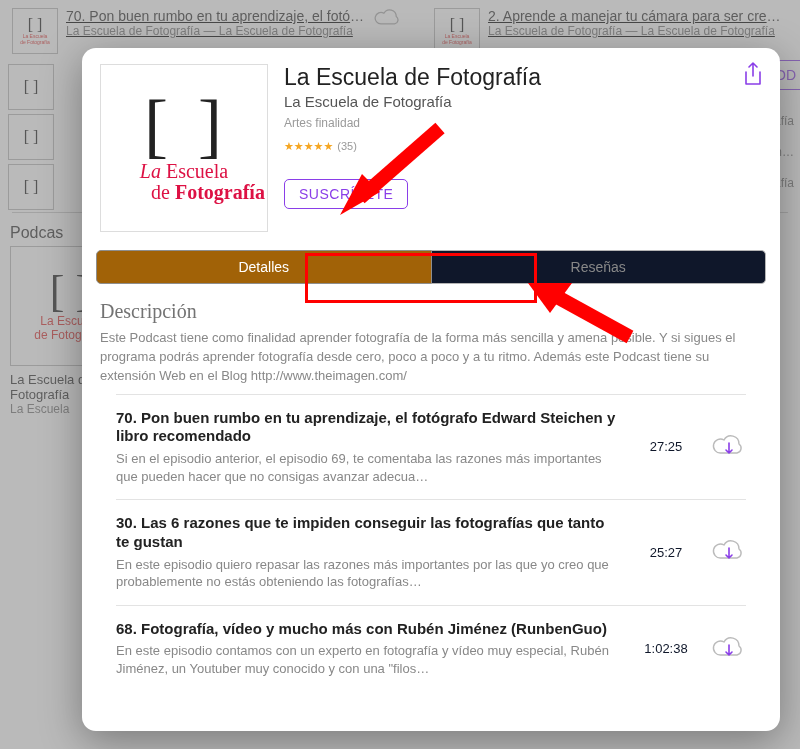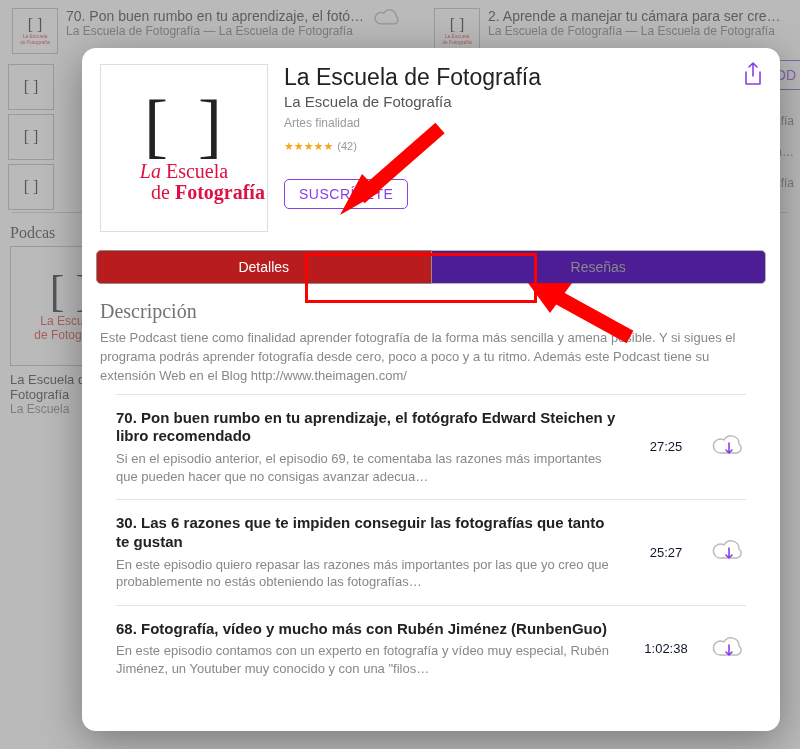--- a/index.html
+++ b/index.html
@@ -13,28 +13,28 @@
   }
   .bg-overlay {
     position: absolute; inset: 0;
     background: rgba(130,130,130,0.55);
     filter: saturate(0.5);
   }
   .bg-list { position: absolute; inset:0; background:#fff;}
   .bg-row { display:flex; gap:8px; padding:8px 12px; align-items:flex-start;}
   .bg-thumb { width:46px; height:46px; border:1px solid #bbb; background:#fff; display:flex; flex-direction:column; align-items:center; justify-content:center; font-size:5px; text-align:center; color:#d33;}
   .bg-thumb .br { color:#222; font-size:16px; line-height:1; font-family: serif;}
-  .bg-txt { flex:1; overflow:hidden; }
+  .bg-txt { flex:1; overflow:hidden;text-decoration:underline; }
   .bg-title { color:#333; font-size:14px; white-space:nowrap; overflow:hidden; text-overflow:ellipsis;}
   .bg-sub { color:#777; font-size:12px; }
   .bg-cloud { width:28px; height:22px;}
   .bg-left-col { position:absolute; left:0; top:60px; width:68px; }
   .bg-left-col .bg-thumb { margin:4px 8px; }
   .bg-sep { position:absolute; left:12px; right:12px; top:212px; height:1px; background:#ccc;}
-  .bg-heading { position:absolute; left:10px; top:224px; font-size:16px; color:#333;font-family:Liberation Serif, serif;}
+  .bg-heading { position:absolute; left:10px; top:224px; font-size:16px; color:#333;}
   .bg-card { position:absolute; left:10px; top:246px; width:120px;}
   .bg-card .bg-thumb { width:120px; height:120px; font-size:10px;}
   .bg-card-title { font-size:13px; color:#333; margin-top:6px; }
   .bg-card-sub { font-size:12px; color:#777;}
   .bg-reproduc { position:absolute; right:0; top:60px; border:1.5px solid #8a3ee8; border-right:none; border-radius:6px 0 0 6px; color:#8a3ee8; font-size:14px; padding:6px 4px 6px 10px; }
 
   
   .modal {
     position: absolute;
     left: 82px; right: 20px;
@@ -66,26 +66,26 @@
     display:inline-block;
     border:1.5px solid #8a3ee8; color:#8a3ee8;
     padding:6px 14px; border-radius:5px; background:#fff;
     font-size:14px; letter-spacing:0.5px; cursor:pointer;
   }
   .share-btn { position:absolute; top:14px; right:16px; width:22px; height:26px; cursor:pointer;}
 
   .tabbar { display:flex; margin:8px 14px 0 14px; border-radius:5px; overflow:visible; position:relative;}
   .tab {
     flex:1; text-align:center; padding:8px 0; font-size:14px; cursor:pointer;
-    border:1px solid #b5b5b5; background:#4c1d95; color:#888;
+    border:1px solid #b5b5b5; background:#0f172a; color:#888;
   }
   .tab:first-child { border-radius:5px 0 0 5px;}
   .tab:last-child { border-radius:0 5px 5px 0;}
   .tab + .tab { border-left:none;}
-  .tab.active { background:#b91c1c; color:#fff; border-color:#8e8e8e;}
+  .tab.active { background:#a16207; color:#fff; border-color:#8e8e8e;}
   .highlight-box { position:absolute; border:3px solid #ff0000; pointer-events:none;}
 
   .section-title { font-size:20px; color:#737373; padding:16px 18px 6px 18px;font-family:Liberation Serif, serif;}
   .description { font-size:13px; color:#888; line-height:1.45; padding:0 18px 8px 18px;}
 
   .ep-list { overflow:hidden auto; padding:0 34px;}
   .ep {
     display:flex; align-items:center; gap:14px;
     border-top:1px solid #e3e3e3; padding:14px 0;
   }
@@ -156,21 +156,21 @@
       <div class="artwork-text">
         <span class="la">La </span><span>Escuela</span><br>
         <span class="de">de </span><span style="font-weight:600;">Fotografía</span>
       </div>
     </div>
     <div class="meta">
       <div class="podcast-title">La Escuela de Fotografía</div>
       <div class="podcast-author">La Escuela de Fotografía</div>
       <div class="podcast-cat">Artes finalidad</div>
       <div class="rating">
-        <span>★★★★★</span><span class="count">(42)</span>
+        <span>★★★★★</span><span class="count">(35)</span>
       </div>
       <button class="subscribe-btn">SUSCRÍBETE</button>
     </div>
     <svg class="share-btn" viewBox="0 0 22 26">
       <path d="M11 1v13M7 5l4-4 4 4M4 10v12h14V10" fill="none" stroke="#8a3ee8" stroke-width="1.6" stroke-linecap="round" stroke-linejoin="round"></path>
     </svg>
   </div>
 
   <div class="tabbar">
     <div class="tab active">Detalles</div>

